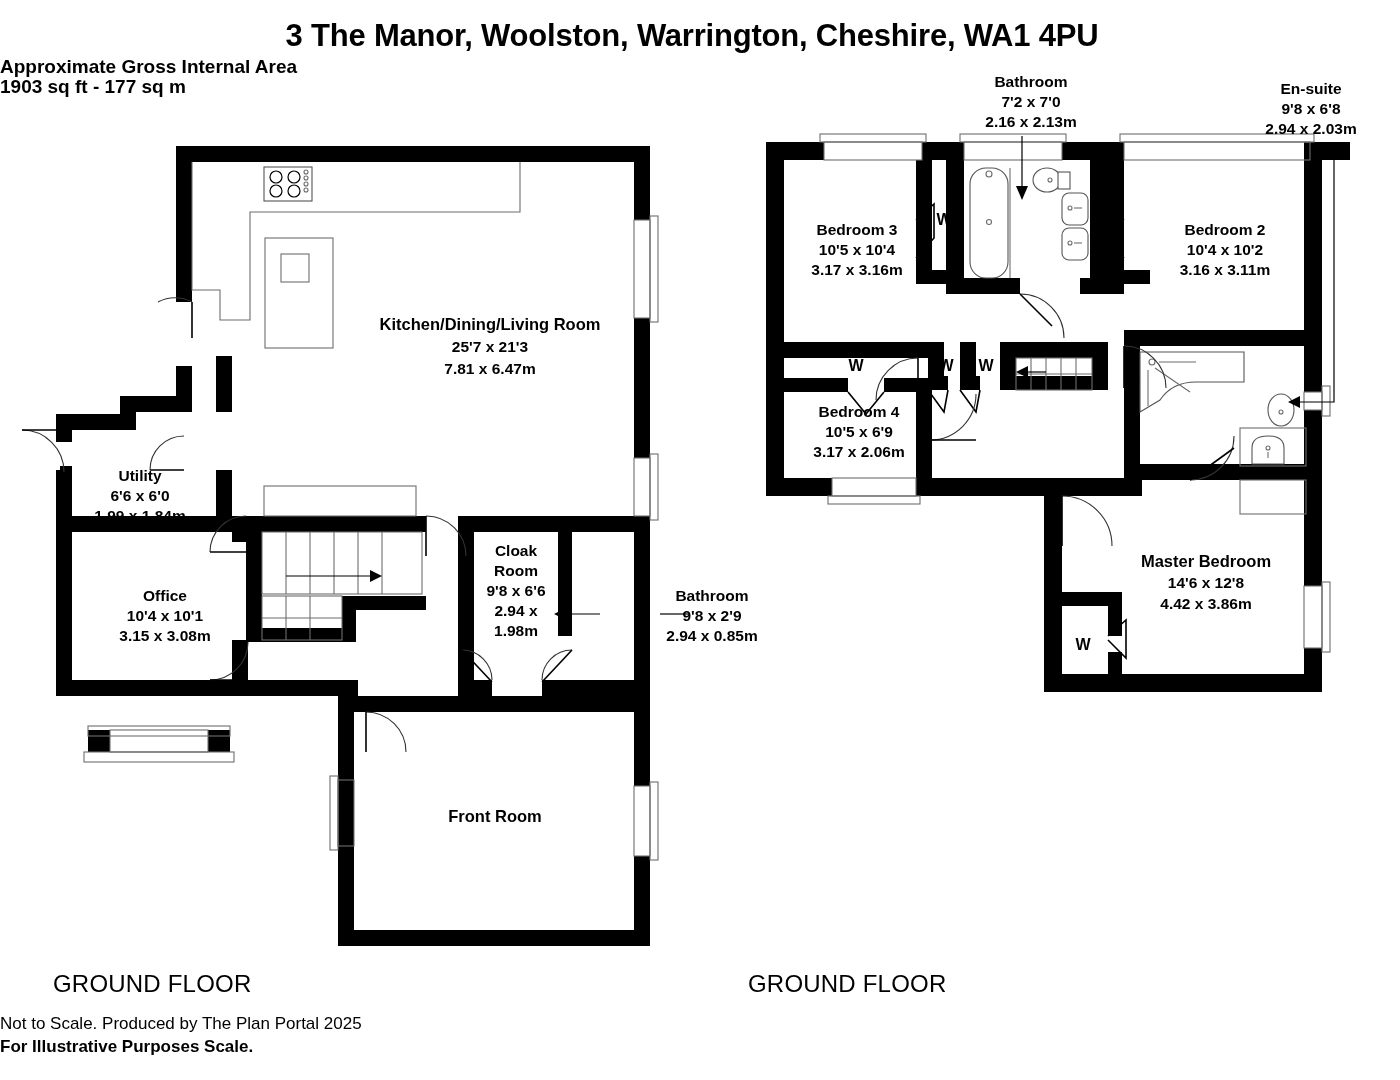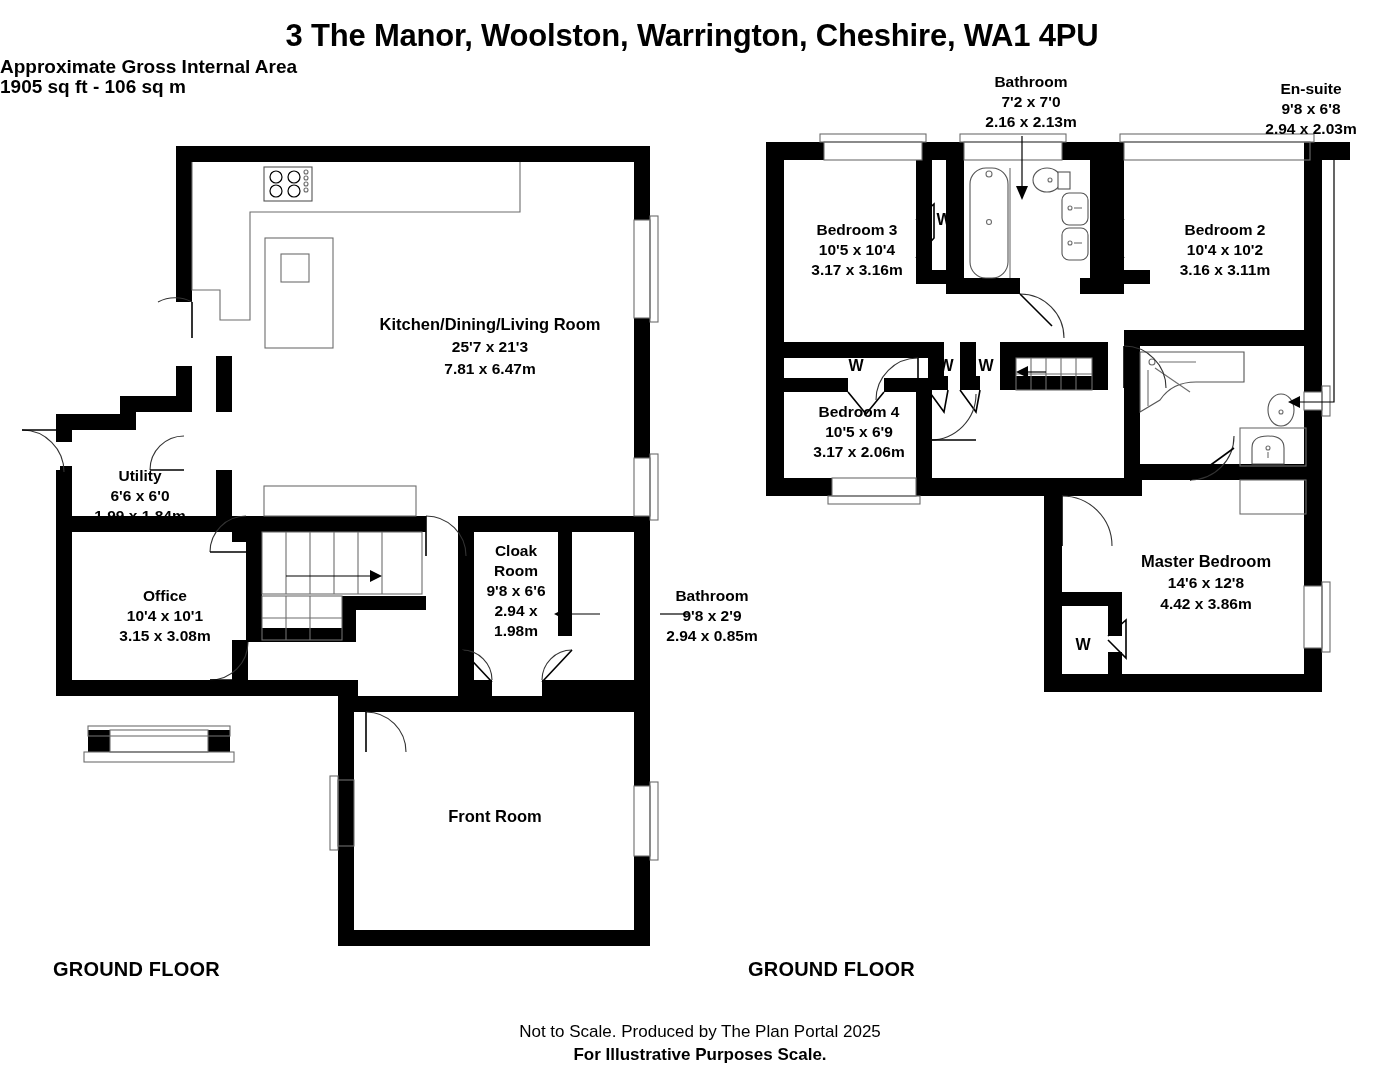--- a/index.html
+++ b/index.html
@@ -38,34 +38,34 @@
     left: 0;
     width: 1400px;
     text-align: left;
     font-size: 19px;
     font-weight: bold;
     line-height: 20px;
   }
   
   .floor-caption {
     position: absolute;
-    font-size: 20px;
-    font-weight: bold;
+    font-size: 24px;
+    font-weight: normal;
     letter-spacing: 0.2px;
+    margin-top: 12px;
   }
   #ground-floor-caption { left: 53px;  top: 958px; }
   #first-floor-caption  { left: 748px; top: 958px; }
   
   .footer {
     position: absolute;
     top: 1012px;
     left: 0;
     width: 1400px;
-    text-align: center;
-    margin-top: 8px;
+    text-align: left;
   }
   .footer-line1 { font-size: 17px; line-height: 23px; }
   .footer-line2 { font-size: 17px; font-weight: bold; line-height: 23px; }
   
   svg.plan {
     position: absolute;
     top: 0;
     left: 0;
     width: 1400px;
     height: 1080px;
@@ -95,21 +95,21 @@
 </style>
 </head>
 <body>
 
 <div class="page">
 
   <div class="title">3 The Manor, Woolston, Warrington, Cheshire, WA1 4PU</div>
 
   <div class="subtitle">
     <div>Approximate Gross Internal Area</div>
-    <div>1905 sq ft - 106 sq m</div>
+    <div>1903 sq ft - 177 sq m</div>
   </div>
 
   <svg class="plan" viewBox="0 0 1400 1080">
 
     <g>
 
       <g class="wall">
 
         <rect x="176" y="146" width="474" height="16"></rect>
 

